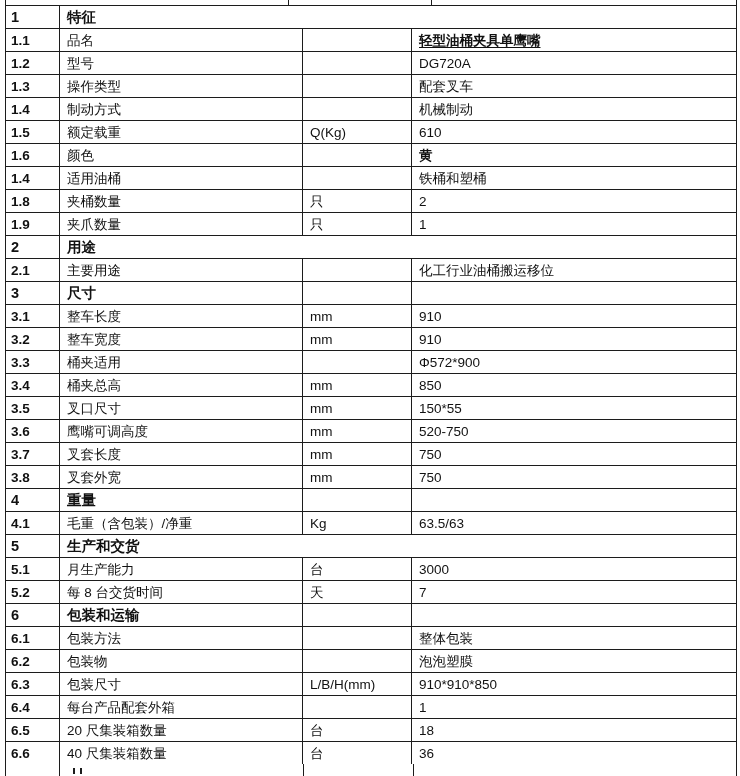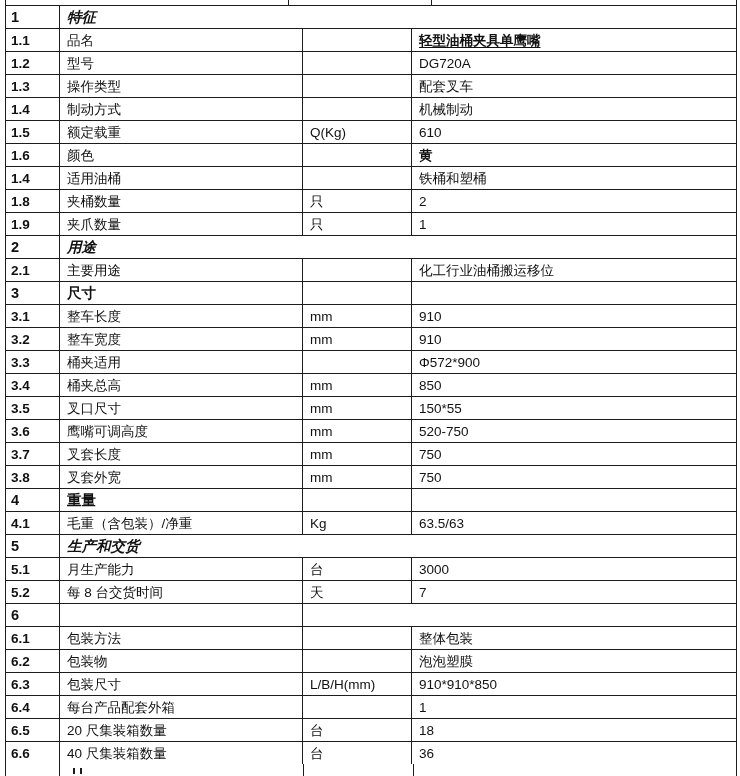--- a/index.html
+++ b/index.html
@@ -35,21 +35,21 @@
     border-bottom: 1px solid #1c1c1c;
   }
   .cell {
     display: flex; align-items: center;
     padding: 1px 4px 0 7px;
     font-size: 13.5px; line-height: 1;
     white-space: nowrap; overflow: hidden;
   }
   .cell.num { padding-left: 5px; font-weight: bold; }
   .cell + .cell { border-left: 1px solid #1c1c1c; }
-  .cell.span-rest { grid-column: 2 / 5; font-style: italic; }
+  .cell.span-rest { grid-column: 2 / 5; }
   .row.section .cell { font-weight: bold; font-size: 14.5px; }
   .bold { font-weight: bold; }
   .bold-underline { font-weight: bold; text-decoration: underline; text-underline-offset: 2px; }
   .squiggle {
     text-decoration-line: underline;
     text-decoration-style: wavy;
     text-decoration-color: #c00000;
     text-decoration-thickness: 1px;
     text-underline-offset: 3px;
     margin-top: 48px;
@@ -417,20 +417,23 @@
           <span>天</span>
         </div>
         <div class="cell value">
           <span>7</span>
         </div>
       </div>
       <div class="row section">
         <div class="cell num">
           <span>6</span>
         </div>
+        <div class="cell label">
+          <span>包装和运输</span>
+        </div>
         <div class="cell unit">
           <span></span>
         </div>
         <div class="cell value">
           <span></span>
         </div>
       </div>
       <div class="row">
         <div class="cell num">
           <span>6.1</span>

